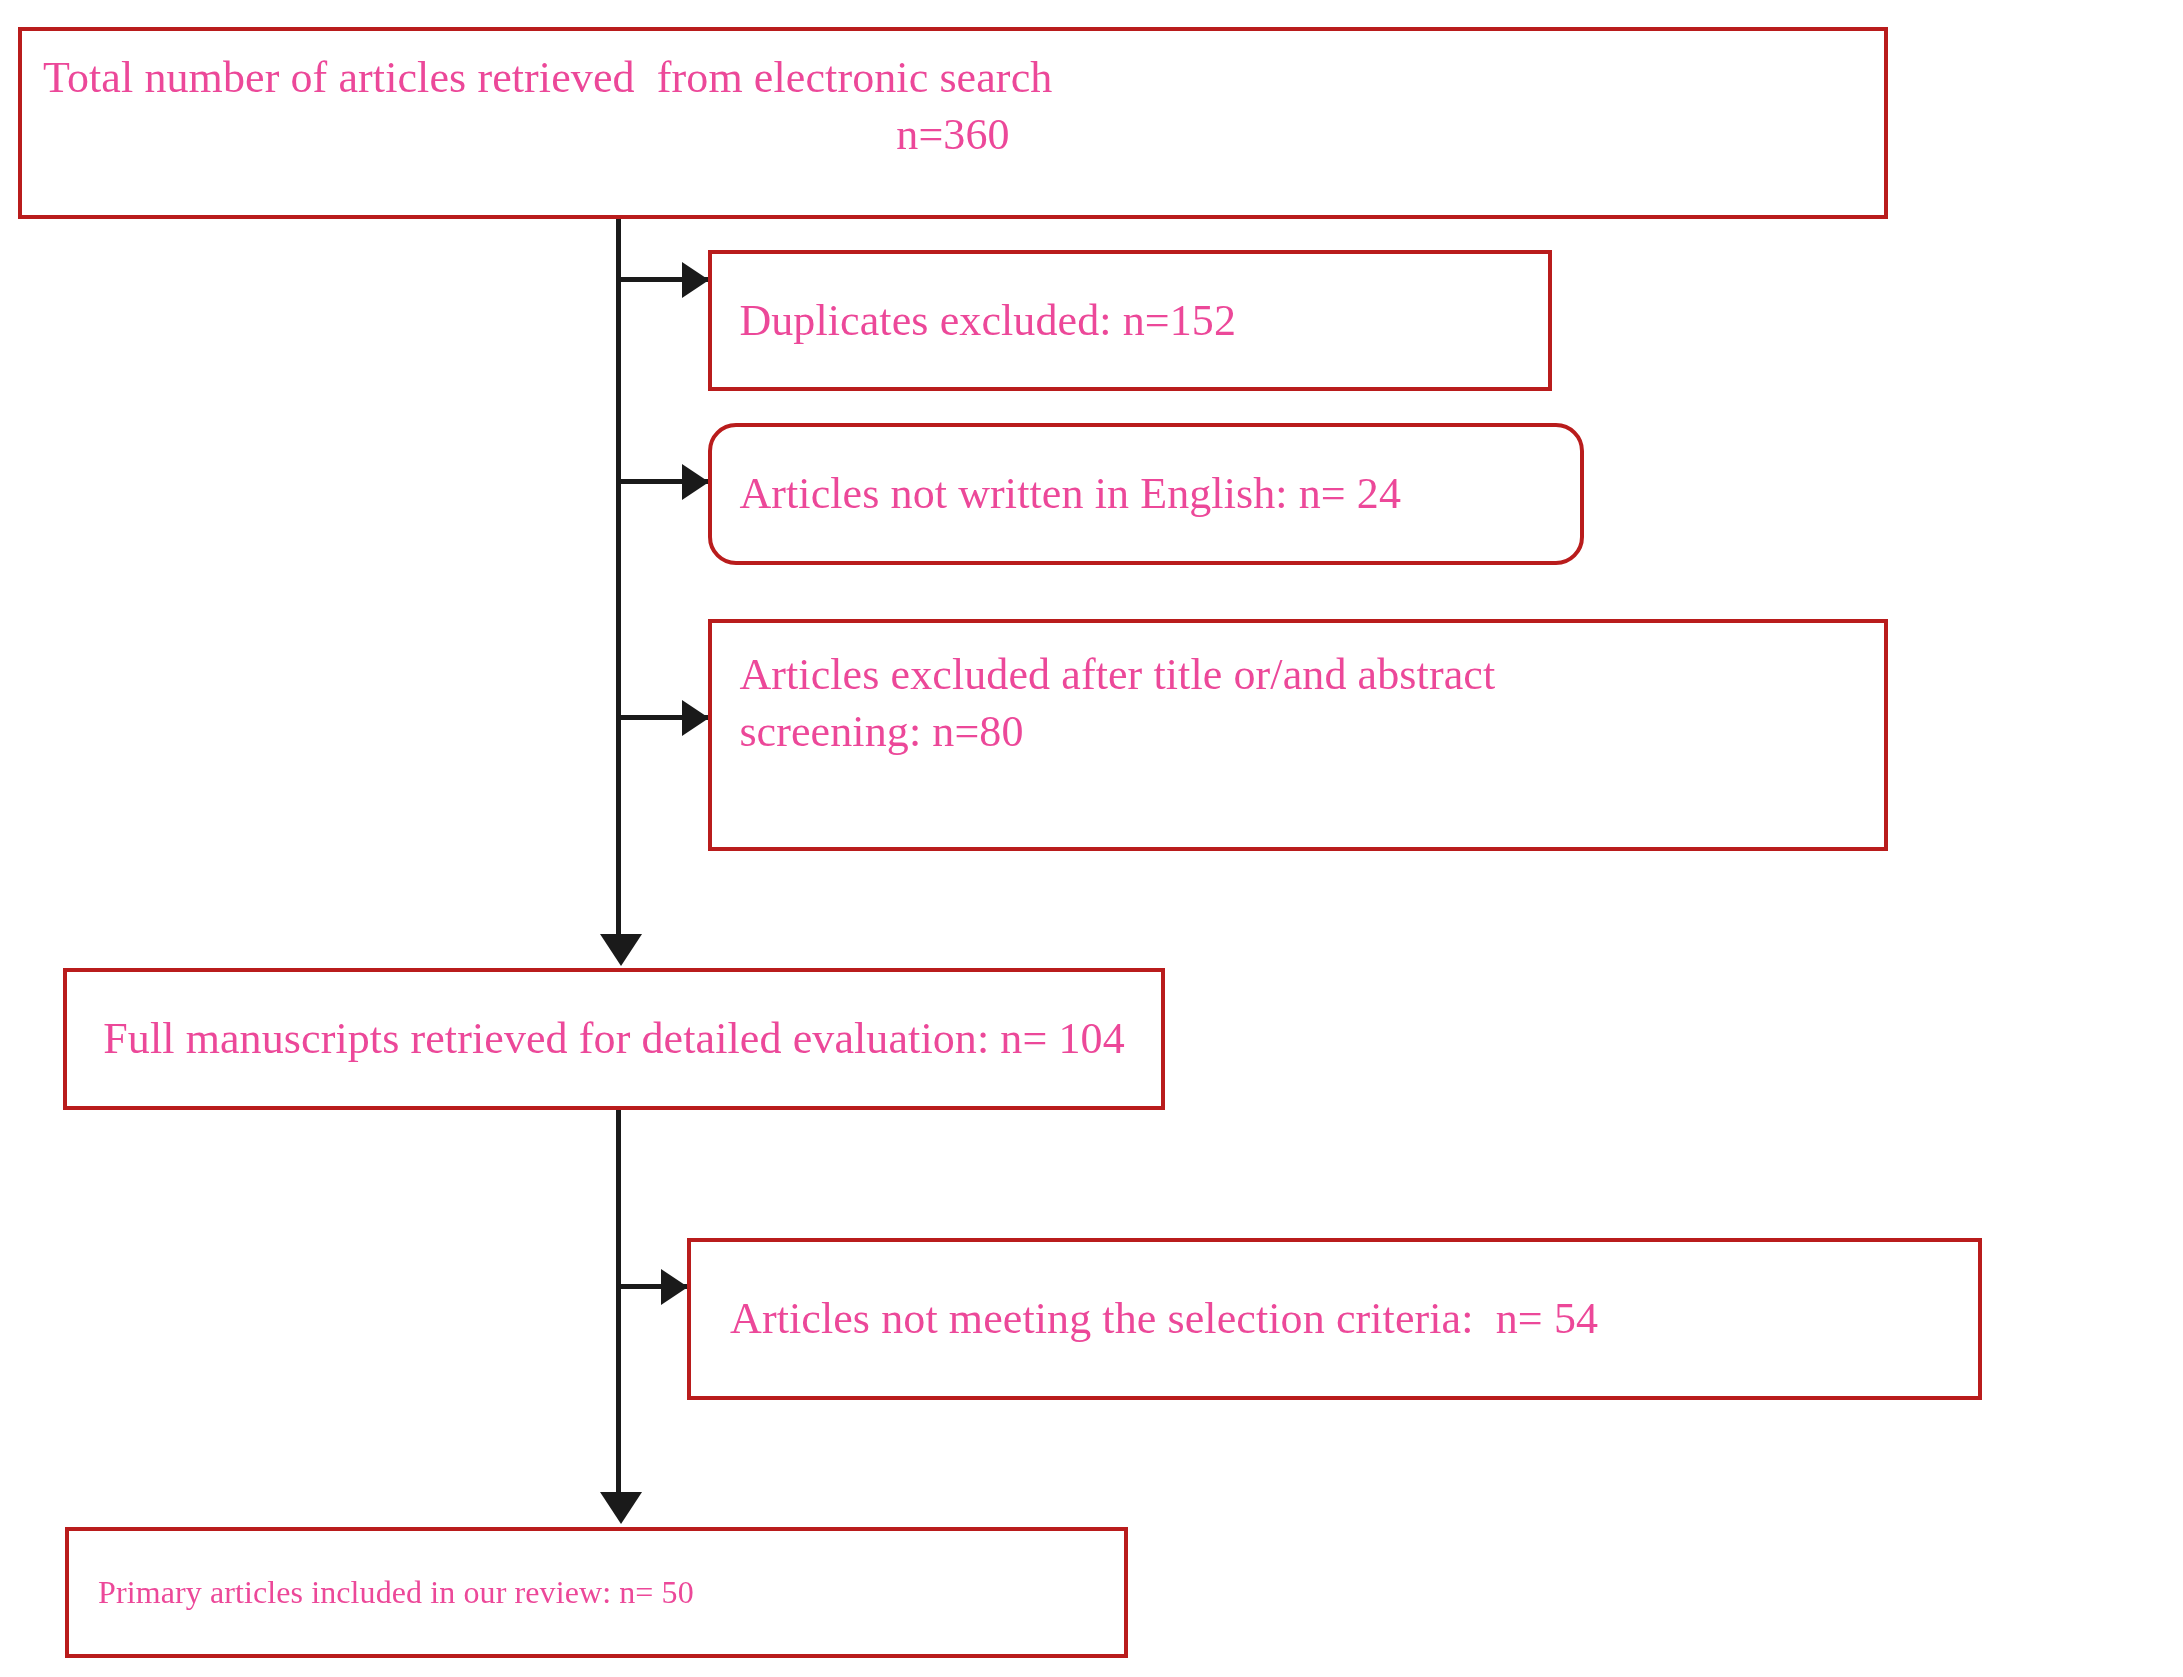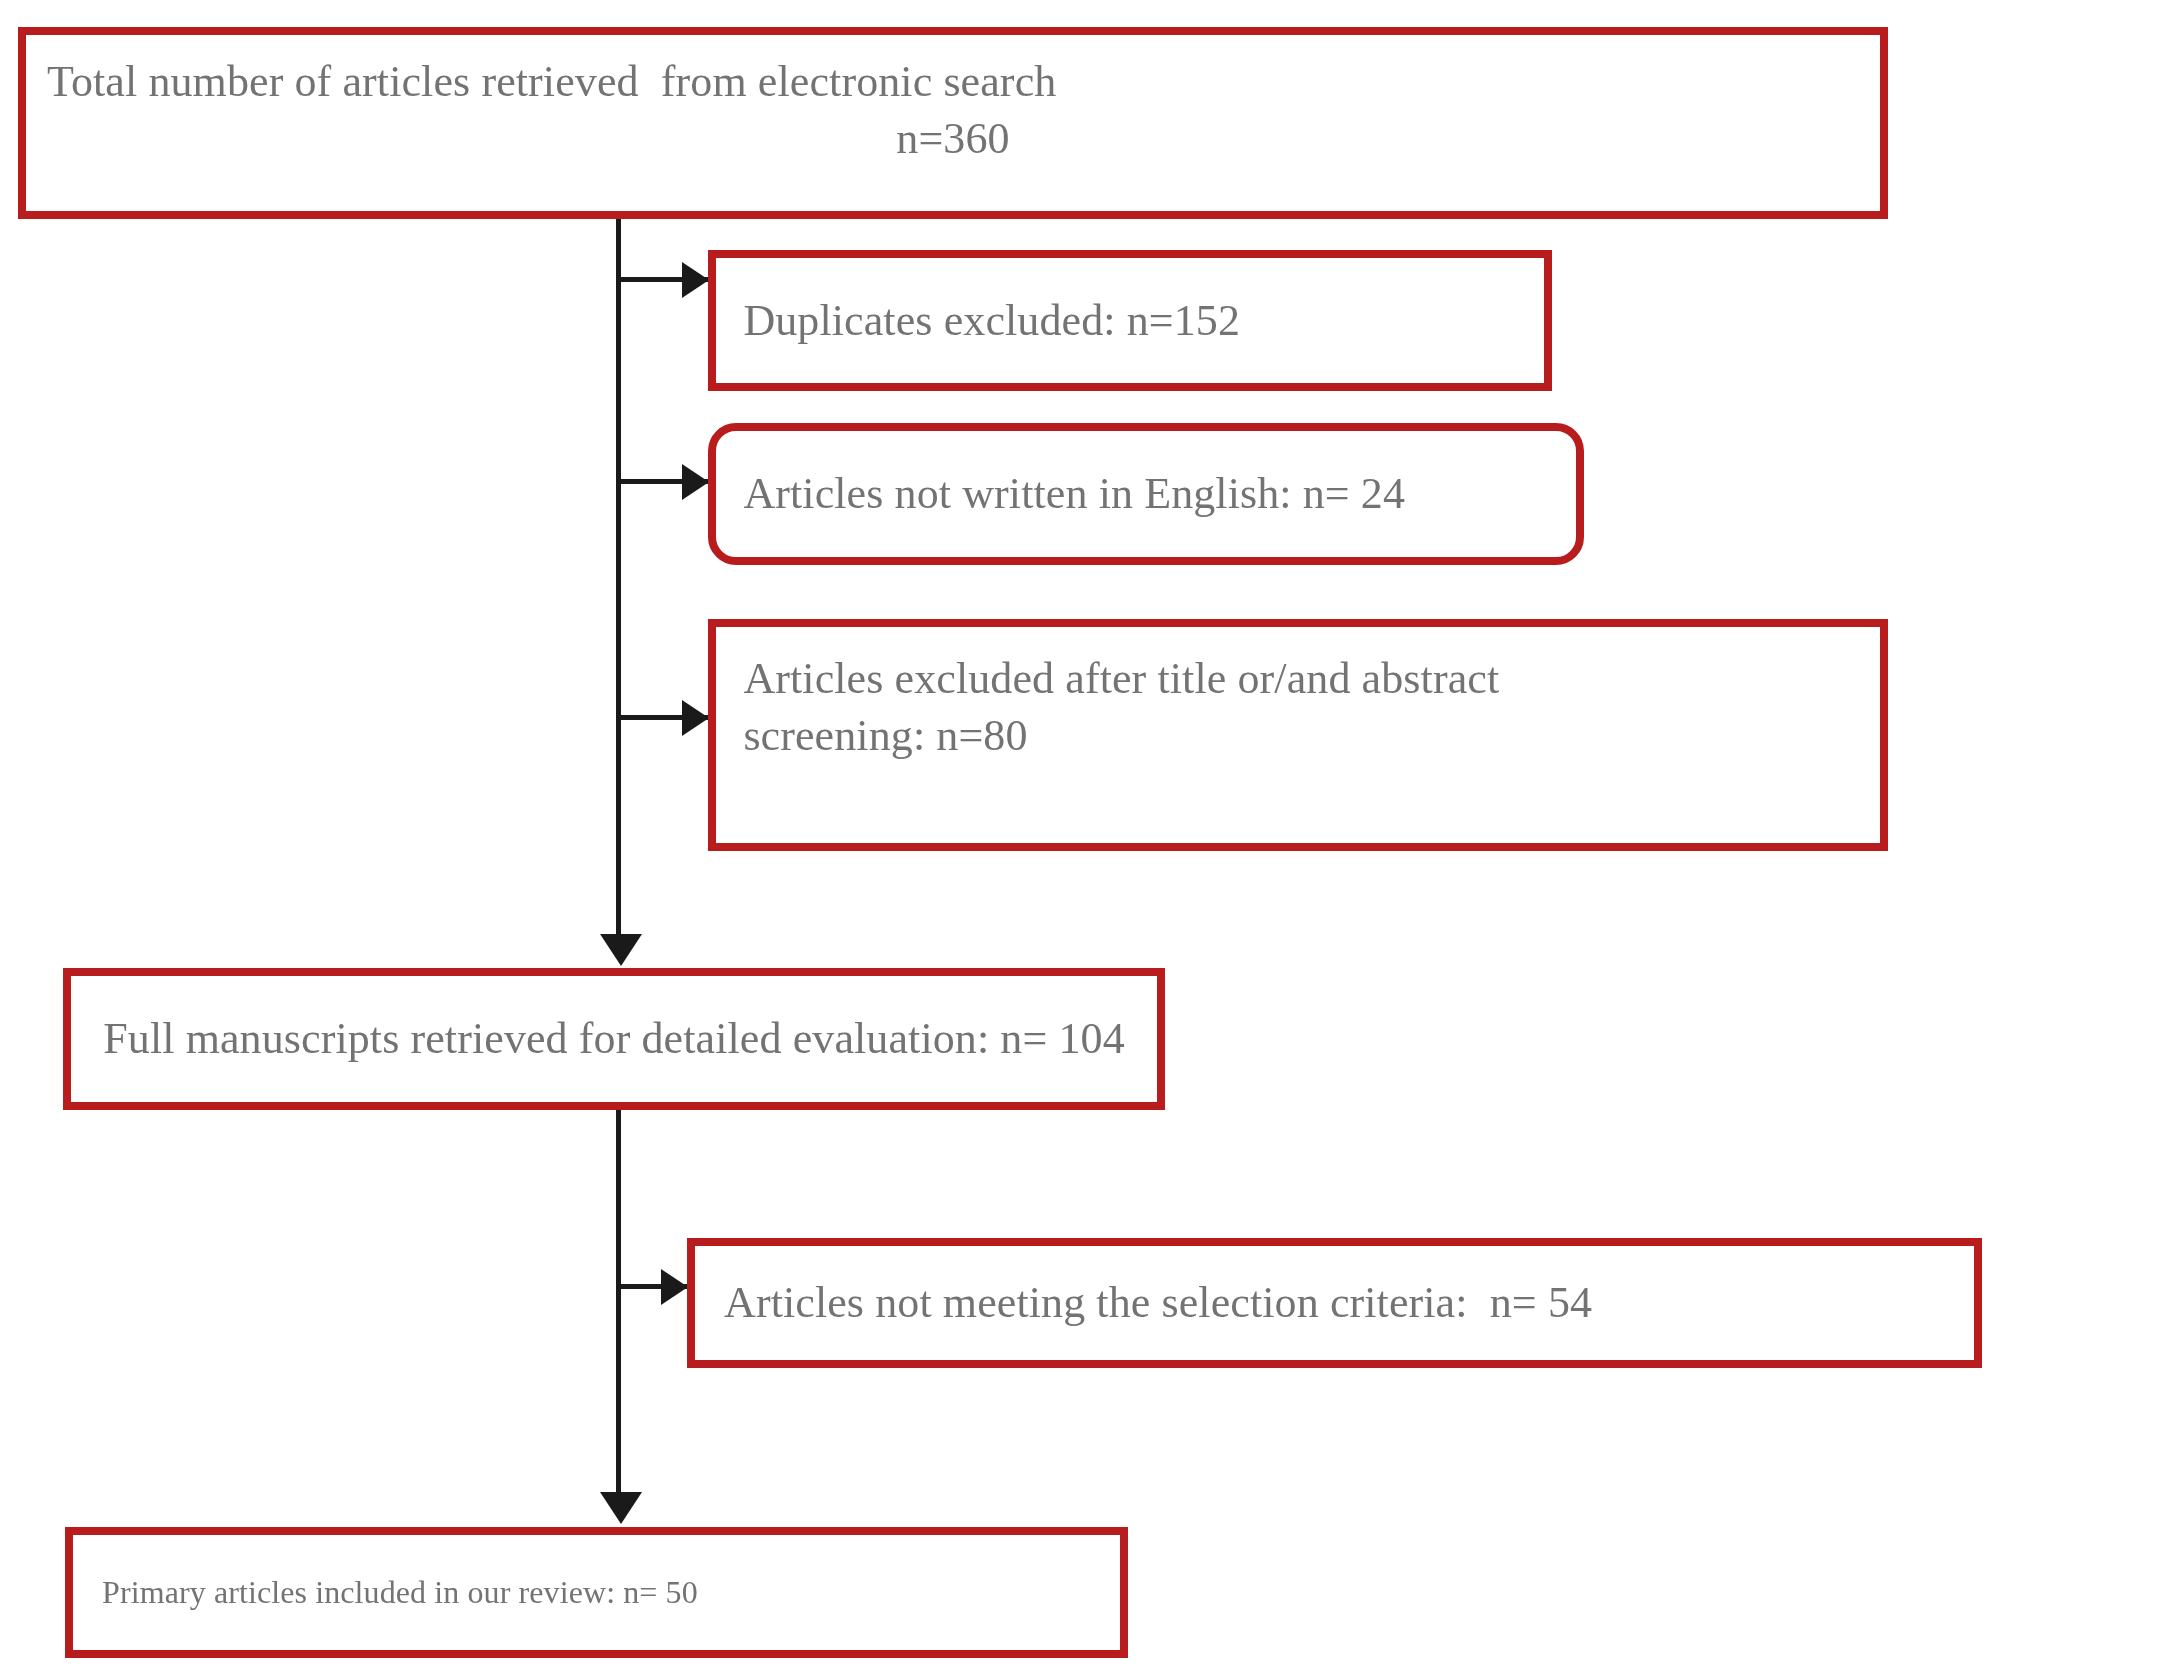--- a/index.html
+++ b/index.html
@@ -12,25 +12,25 @@
     position: relative;
     width: 2183px;
     height: 1678px;
     background: #ffffff;
     overflow: hidden;
     font-family: "Liberation Serif", "DejaVu Serif", serif;
   }
   .fbox {
     position: absolute;
     box-sizing: border-box;
-    border: 8px solid #b91c1c;
+    border: 4px solid #b91c1c;
     background: #ffffff;
     display: flex;
     align-items: center;
-    color: #737373;
+    color: #ec4899;
     font-size: 44px;
     line-height: 1.30;
     letter-spacing: 0.1px;
   }
   .fbox .txt {
     display: block;
     width: 100%;
     white-space: pre-wrap;
   }
   
@@ -66,22 +66,22 @@
   #box-abstract .txt { padding-top: 22.6px; }
 
   #box-fulltext {
     left: 63px; top: 968px;
     width: 1102px; height: 142px;
     padding: 0 29px;
     text-align: center;
   }
   #box-criteria {
     left: 687px; top: 1238px;
-    width: 1295px; height: 130px;
-    padding: 0 29px;
+    width: 1295px; height: 162px;
+    padding: 0 39px;
   }
   #box-primary {
     left: 65px; top: 1527px;
     width: 1063px; height: 131px;
     padding: 0 29px;
     font-size: 32px;
   }
 
   
   .vline {

